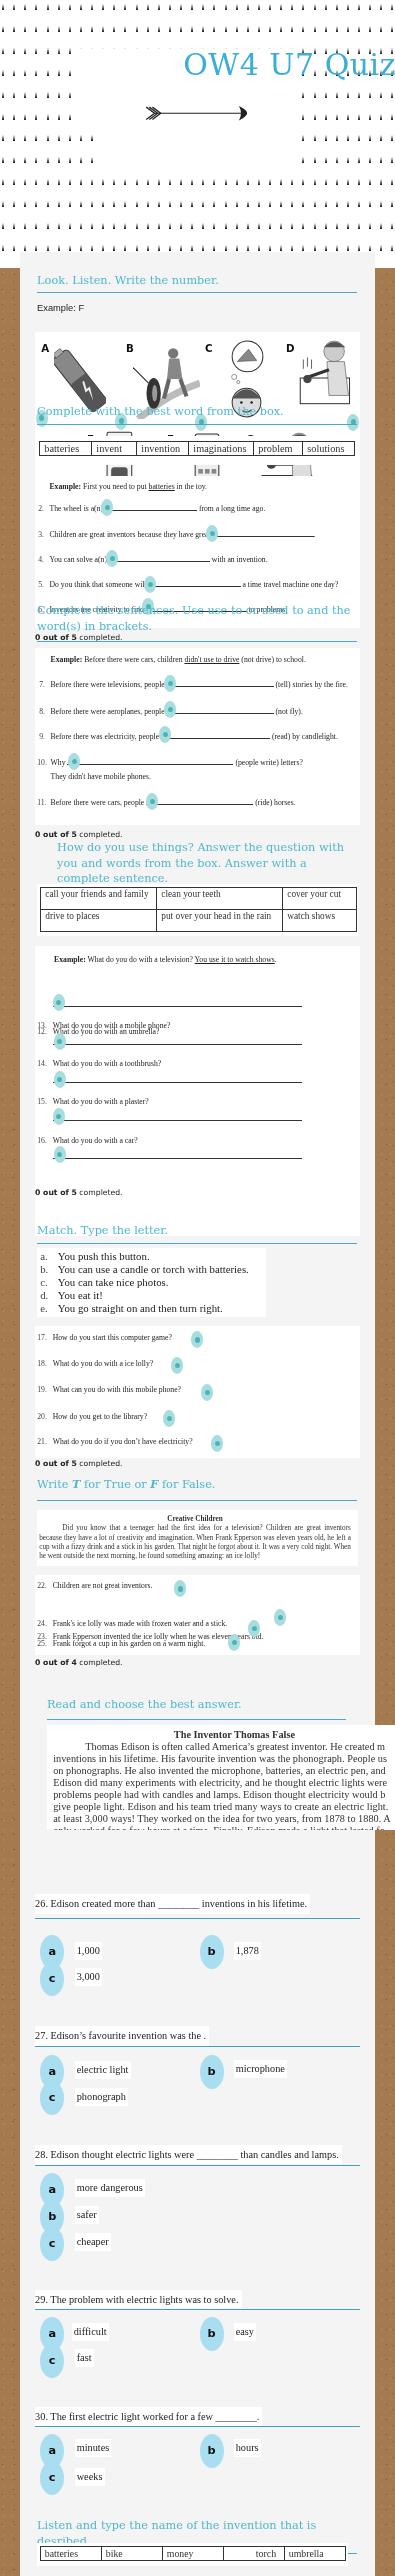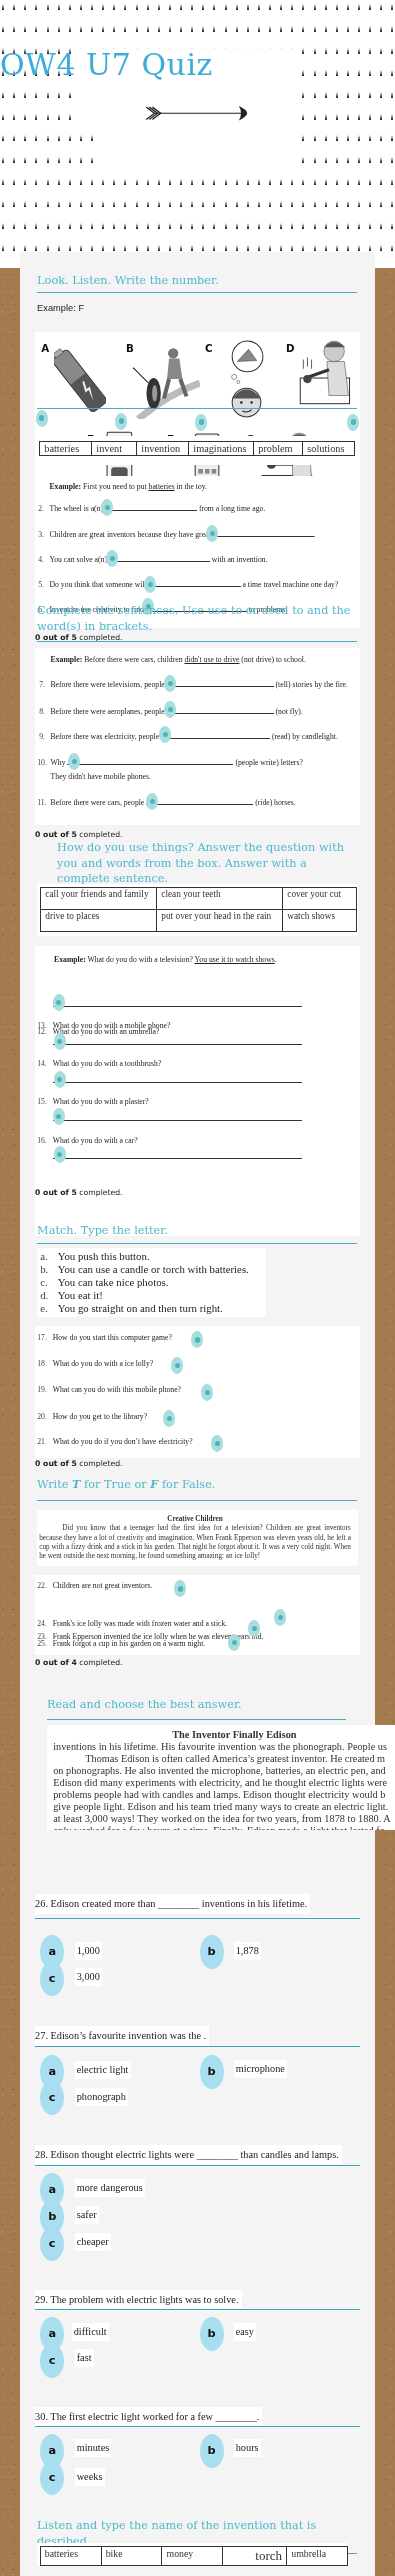--- a/index.html
+++ b/index.html
@@ -31,21 +31,21 @@
   .tri {
     width: 0; height: 0;
     border-left: 1.8px solid transparent;
     border-right: 1.8px solid transparent;
     border-bottom: 6.2px solid #111;
   }
   .title-mask {
     position: absolute; left: 77px; top: 49px; width: 222px; height: 77px; background: #fff;
   }
   .page-title {
-    position: absolute; left: 0; top: 47px; width: 396px; text-align: left;
+    position: absolute; left: 0; top: 47px; width: 396px; text-align: right;
     font-family: "DejaVu Serif", serif; font-weight: 200; font-size: 30px;
     color: #3aaed8; letter-spacing: 0.5px;
   }
   .arrow {
     position: absolute; left: 145px; top: 103px; width: 106px; height: 20.6px;
   }
 
   .card {
     position: absolute; left: 19.6px; top: 252px; width: 355px; height: 2635px;
     background: #f4f4f4;
@@ -679,20 +679,21 @@
       <div class="dot" style="left:160px; top:82px;"></div>
       <div class="dot" style="left:312px; top:82px;"></div>
       <div class="dot" style="left:52px; top:155px;"></div>
       <div class="dot" style="left:208px; top:157px;"></div>
     </div>
 
     <div class="completed" style="top:242px;"><b>0 out of 6</b><span> completed.</span></div>
   </div>
 
   <div class="section" style="top:152px;">
+    <div class="sec-heading" style="margin-top:0;">Complete with the best word from the box.</div>
     <div class="sec-rule"></div>
     <div class="white-box" style="left:17.5px; top:32px; width:321px; height:29px; padding:4.6px 0 0 2.1px;">
       <table class="word-box">
         <tbody>
             <tr>
           <td style="width:52px;">batteries</td>
           <td style="width:45px;">invent</td>
           <td style="width:52px;">invention</td>
           <td style="width:65px;">imaginations</td>
           <td style="width:49px;">problem</td>
@@ -840,37 +841,37 @@
   <div class="section" style="top:2266px;">
     <div class="sec-heading">Listen and type the name of the invention that is desribed.</div>
     <div class="sec-rule"></div>
     <div class="white-box" style="left:17.5px; top:25px; width:311px; height:23px; padding:3.1px 0 0 2.6px;">
       <table class="word-box">
         <tbody>
             <tr>
           <td style="width:61px; font-size:9.8px;">batteries</td>
           <td style="width:61px; font-size:9.8px;">bike</td>
           <td style="width:61px; font-size:9.8px;">money</td>
-          <td style="width:61px; font-size:13px;padding-left:32px;">torch</td>
+          <td style="width:61px; font-size:10px;padding-left:32px;">torch</td>
           <td style="width:61px; font-size:9.8px;">umbrella</td>
         </tr>
       </tbody>
         </table>
     </div>
 
   </div>
 </div>
 
 <div style="position:absolute; left:0; top:1698px; width:396px;">
   <div style="position:absolute; left:47px; top:0; font-family:'DejaVu Serif',serif; font-weight:200; color:#4fb8cf; font-size:11.3px;">Read and choose the best answer.</div>
   <div style="position:absolute; left:47px; top:20.6px; width:299px; height:0.5px; background:#4aaac4;"></div>
   <div style="position:absolute; left:47px; top:27px; width:348px; height:105px; background:#fff; padding:4.1px 0 0 6.2px; font-size:10.3px; line-height:12px; color:#333; white-space:nowrap; overflow:hidden;">
-    <div style="text-align:center; font-weight:700; padding-left:20.6px;">The Inventor Finally Edison</div>
+    <div style="text-align:center; font-weight:700; padding-left:20.6px;">The Inventor Thomas False</div>
+    <div style="text-indent:32px;">Thomas Edison is often called America’s greatest inventor. He created m</div>
     <div>inventions in his lifetime. His favourite invention was the phonograph. People us</div>
-    <div style="text-indent:32px;">Thomas Edison is often called America’s greatest inventor. He created m</div>
     <div>on phonographs. He also invented the microphone, batteries, an electric pen, and</div>
     <div>Edison did many experiments with electricity, and he thought electric lights were</div>
     <div>problems people had with candles and lamps. Edison thought electricity would b</div>
     <div>give people light. Edison and his team tried many ways to create an electric light.</div>
     <div>at least 3,000 ways! They worked on the idea for two years, from 1878 to 1880. A</div>
     <div>only worked for a few hours at a time. Finally, Edison made a light that lasted fo</div>
 
   </div>
 </div>
 

